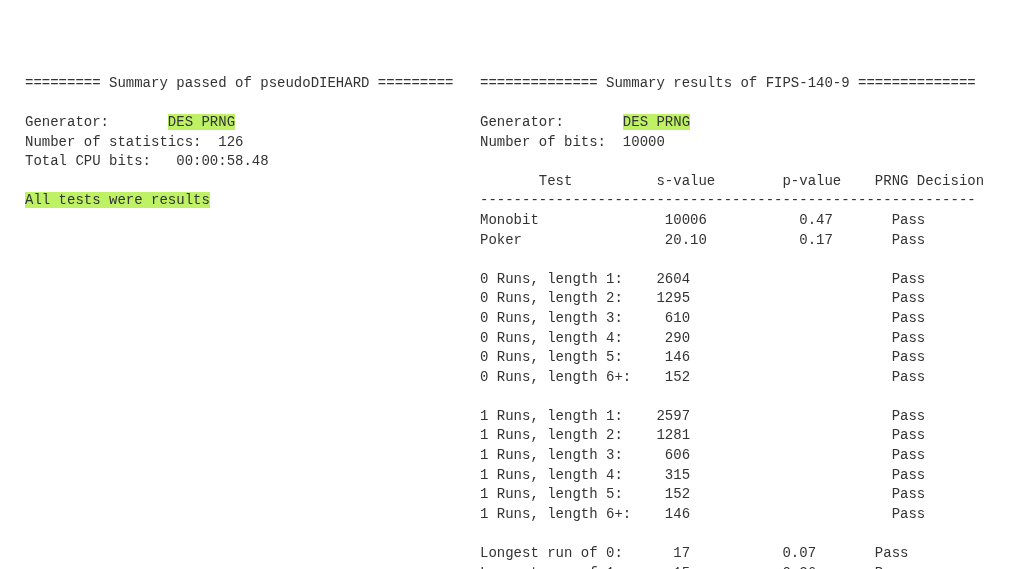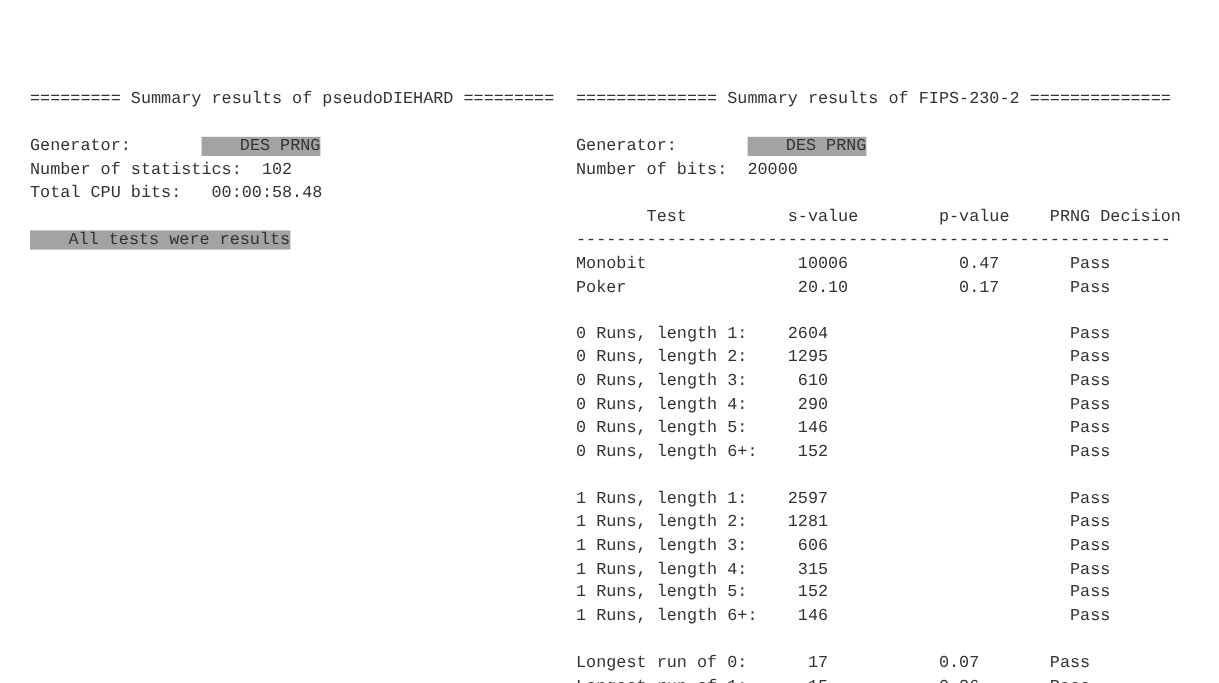--- a/index.html
+++ b/index.html
@@ -16,40 +16,39 @@
     display: flex;
   }
   .left {
     width: 455px;
     flex-shrink: 0;
   }
   .right {
     flex: 1;
   }
   .hl {
-    background: #a3a3a3;
-    padding-left: 32px;
+    background: #bef264;
   }
 </style>
 </head>
 <body>
 
 
 <div class="container">
-<div class="left"><span>========= Summary results of pseudoDIEHARD =========</span>
+<div class="left"><span>========= Summary passed of pseudoDIEHARD =========</span>
 
 <span>Generator:       </span><span class="hl">DES PRNG</span>
-<span>Number of statistics:  102</span>
+<span>Number of statistics:  126</span>
 <span>Total CPU bits:   00:00:58.48</span>
 
 <span class="hl">All tests were results</span>
-</div><div class="right"><span>============== Summary results of FIPS-230-2 ==============</span>
+</div><div class="right"><span>============== Summary results of FIPS-140-9 ==============</span>
 
 <span>Generator:       </span><span class="hl">DES PRNG</span>
-<span>Number of bits:  20000</span>
+<span>Number of bits:  10000</span>
 
 <span>       Test          s-value        p-value    PRNG Decision</span>
 <span>-----------------------------------------------------------</span>
 <span id="rows-container">Monobit               10006           0.47       Pass
 Poker                 20.10           0.17       Pass
 
 0 Runs, length 1:    2604                        Pass
 0 Runs, length 2:    1295                        Pass
 0 Runs, length 3:     610                        Pass
 0 Runs, length 4:     290                        Pass

